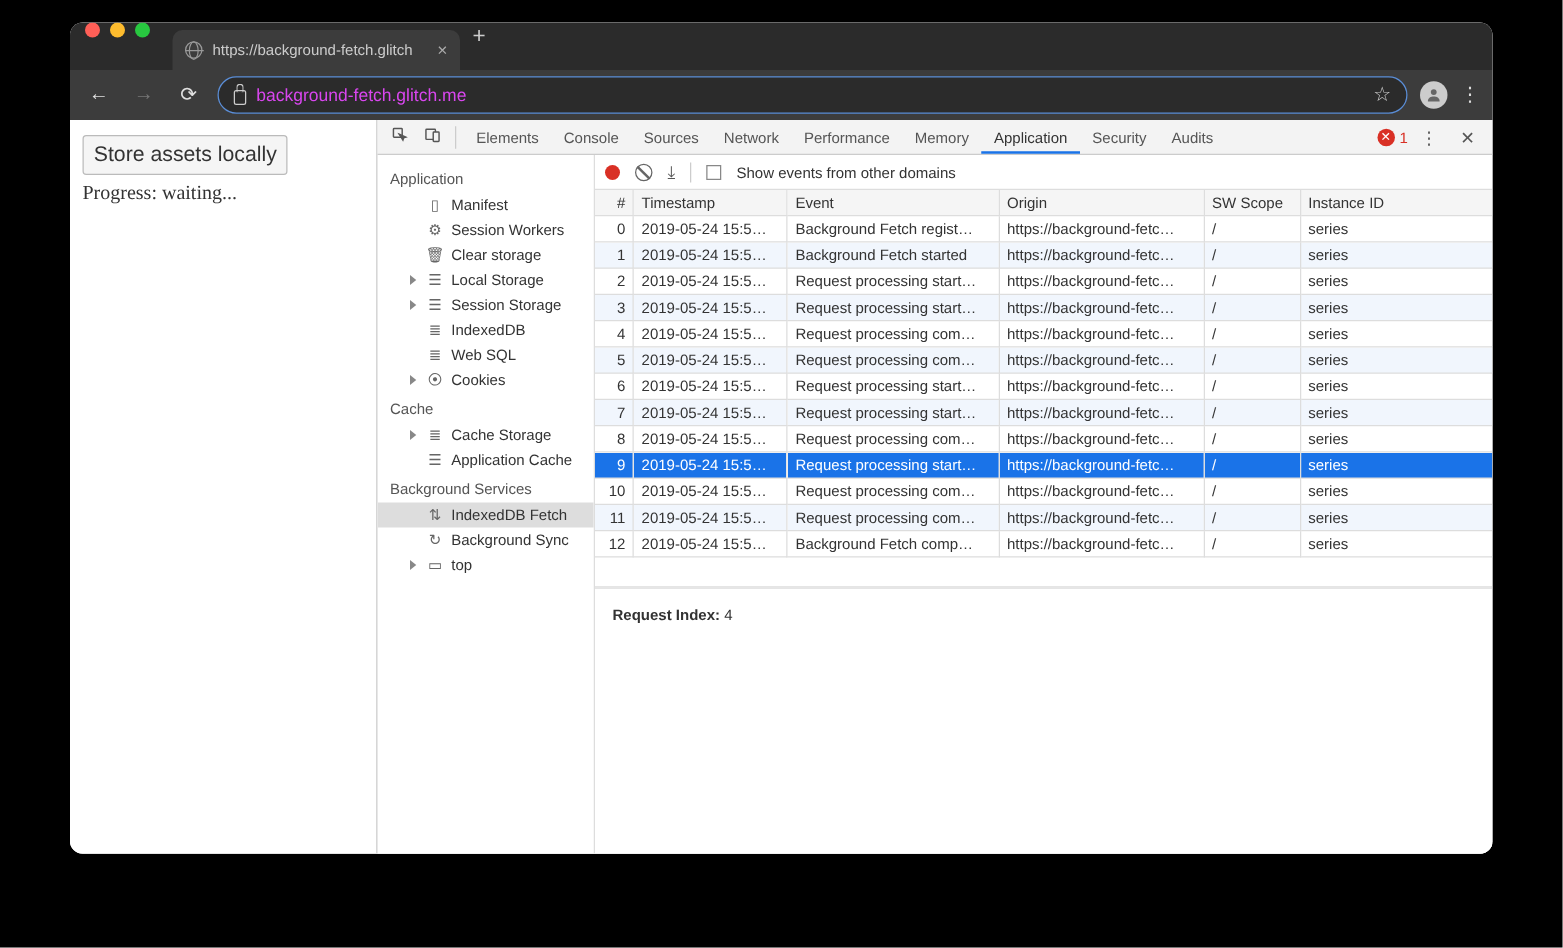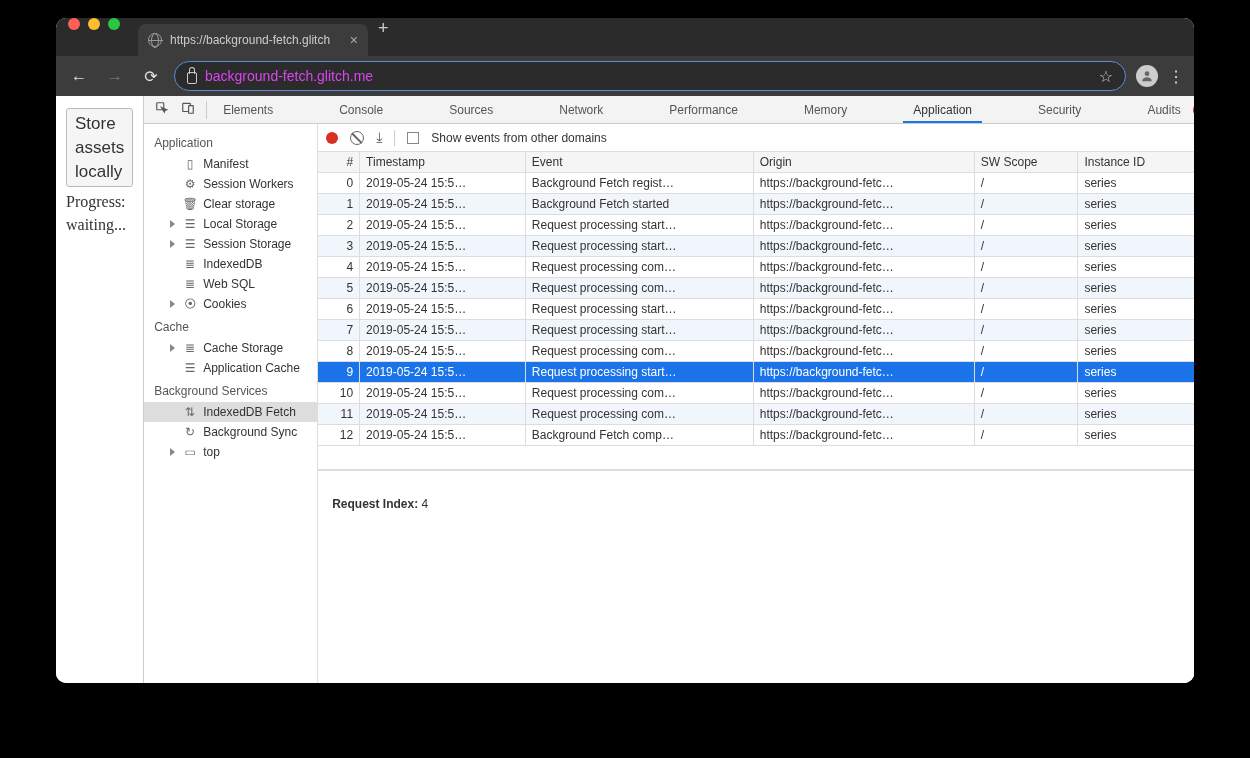--- a/index.html
+++ b/index.html
@@ -182,21 +182,21 @@
   .tbl tr:nth-child(even) td { background:#f1f6fd; }
   .tbl tr.selected td { background:#1a73e8; color:#fff; }
   .tbl-pad { height:24px; border-bottom:1px solid #ddd; }
   .col-n { width:30px; text-align:right !important; }
   .col-ts { width:120px; }
   .col-ev { width:165px; }
   .col-or { width:160px; }
   .col-sw { width:75px; }
   .col-id { width:150px; }
   
-  .details { padding:24px 14px; font-size:12px; color:#333; line-height:1.5; border-top:1px solid #ddd; }
+  .details { padding:12px 14px; font-size:12px; color:#333; line-height:1.5; border-top:1px solid #ddd; }
   .details b { font-weight:600; }
   .details .mono { font-family: Menlo, Consolas, monospace; font-size:12px; }
 </style>
 </head>
 <body>
 
 <div class="window">
 
   <div class="titlebar">
     <div class="traffic">
@@ -246,21 +246,21 @@
               <path d="M11 11 l9 4 -3 1 -1 3 z" fill="#555"></path>
             </svg>
         </span>
         <span class="dt-icon">
           <svg width="14" height="14" viewBox="0 0 24 24" fill="none" stroke="#555" stroke-width="2">
               <rect x="3" y="4" width="13" height="14" rx="1"></rect>
               <rect x="13" y="8" width="8" height="13" rx="1" fill="#f3f3f3"></rect>
             </svg>
         </span>
         <span style="border-left:1px solid #ccc; height:18px; margin:0 4px;"></span>
-        <div id="dt-tabs-holder" style="display:flex;gap:46px;">
+        <div id="dt-tabs-holder" style="display:flex;">
             <span class="dt-tab">Elements</span>
             <span class="dt-tab">Console</span>
             <span class="dt-tab">Sources</span>
             <span class="dt-tab">Network</span>
             <span class="dt-tab">Performance</span>
             <span class="dt-tab">Memory</span>
             <span class="dt-tab active">Application</span>
             <span class="dt-tab">Security</span>
             <span class="dt-tab">Audits</span>
           </div>

